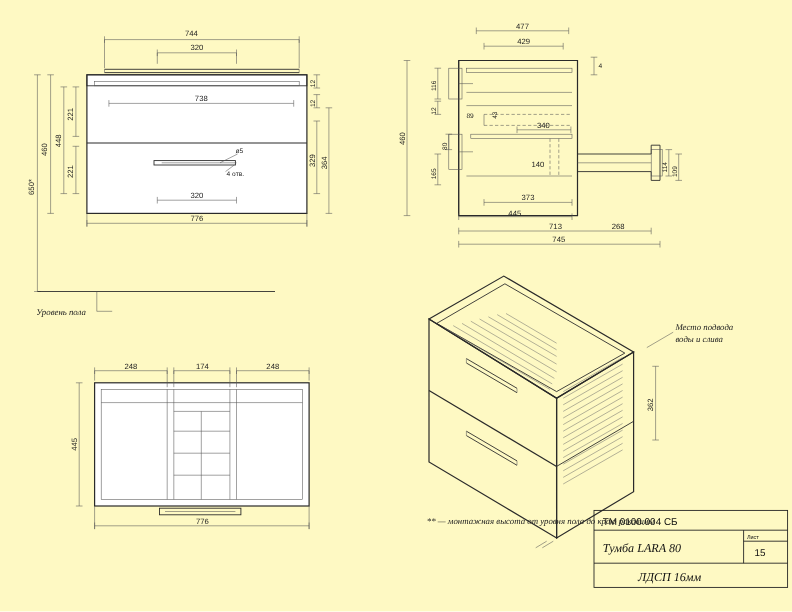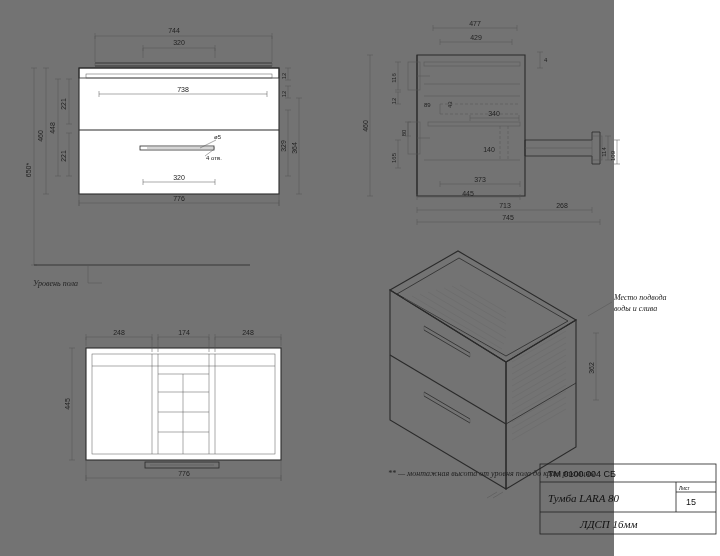--- a/index.html
+++ b/index.html
@@ -1,17 +1,17 @@
 <!DOCTYPE html>
 <html><head>
 <meta charset="utf-8">
 <style>
   html,body{margin:0;padding:0;background:#ffffff;}
   body{width:720px;height:556px;overflow:hidden;font-family:"Liberation Sans",sans-serif;color:#1a1a1a;}
-  #sheet{position:relative;width:614px;height:556px;background:#737373;}
+  #sheet{position:relative;width:720px;height:556px;background:#fef9c3;}
   svg{display:block;}
   .dimtext{font-family:"Liberation Sans",sans-serif;font-size:7px;fill:#222;}
   .dimtext.small{font-size:6px;}
   .noteText{font-family:"Liberation Serif",serif;font-style:italic;font-size:8px;fill:#222;}
   .titleText{font-family:"Liberation Serif",serif;font-style:italic;font-size:11px;fill:#111;}
   .codeText{font-family:"Liberation Sans",sans-serif;font-size:9px;fill:#111;}
   .tinyText{font-family:"Liberation Sans",sans-serif;font-size:5px;fill:#111;}
   .ln{stroke:#2a2a2a;stroke-width:0.8;fill:none;}
   .ln2{stroke:#2a2a2a;stroke-width:1.1;fill:none;}
   .thin{stroke:#555;stroke-width:0.5;fill:none;}

